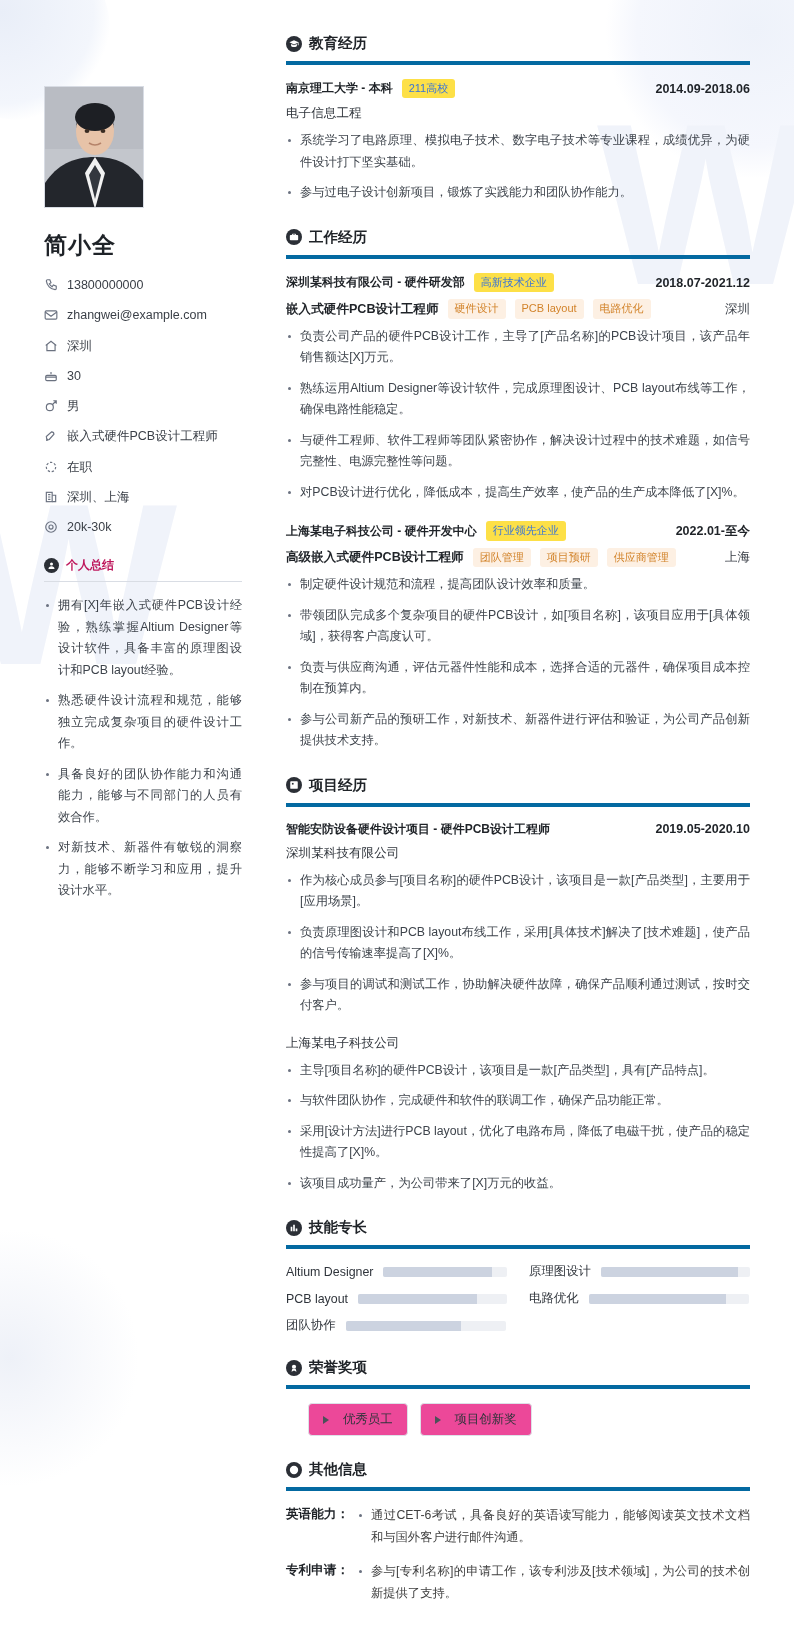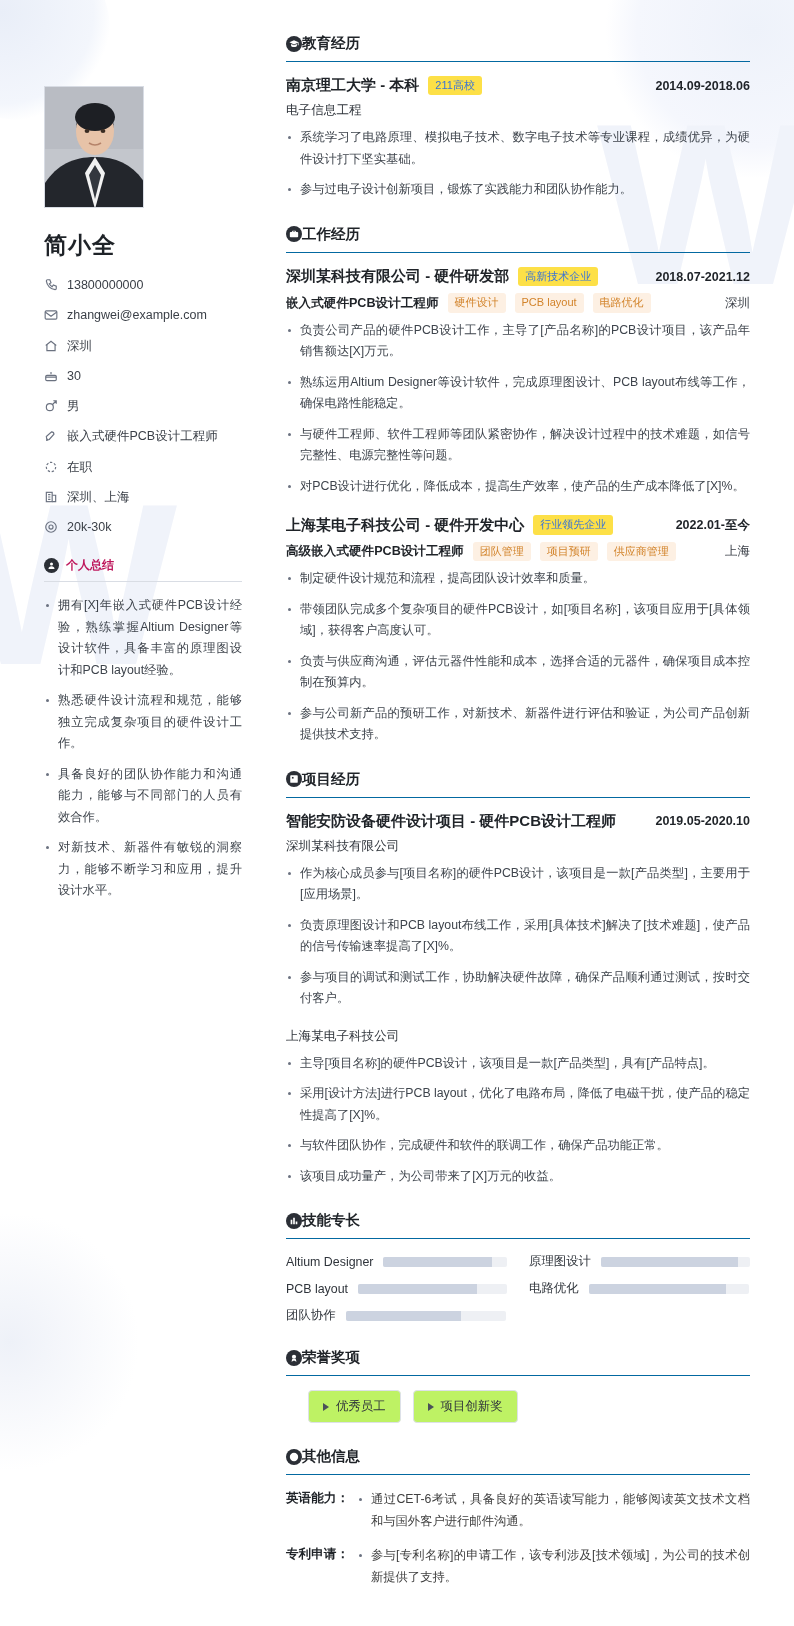--- a/index.html
+++ b/index.html
@@ -124,40 +124,41 @@
   .main {
     flex: 1 1 auto;
     padding: 34px 44px 40px 14px;
     position: relative;
     z-index: 2;
   }
   .sec { margin-bottom: 24px; }
   .sec-head {
     display: flex;
     align-items: center;
-    border-bottom: 1px solid #0369a1;
+    gap: 7px;
+    border-bottom: 4px solid #0369a1;
     padding-bottom: 8px;
     margin-bottom: 14px;
   }
   .sec-head .badge-ico {
     width: 16px; height: 16px; border-radius: 50%;
     background: #2b2f36; color: #fff;
     display:flex; align-items:center; justify-content:center;
     font-size: 9.5px; line-height:1;
   }
   .sec-head .t { font-size: 14.5px; font-weight: 700; color:#1f2328; }
 
   .row {
     display: flex;
     align-items: center;
     gap: 9px;
     margin-bottom: 7px;
   }
   .row .grow { flex: 1 1 auto; }
-  .org { font-size: 15px; font-weight: 700; color: #1f2328; }
+  .org { font-size: 12px; font-weight: 700; color: #1f2328; }
   .date { font-size: 12.5px; font-weight: 700; color: #1f2328; white-space: nowrap; }
   .loc { font-size: 12.5px; color:#3a3f47; white-space: nowrap; }
   .sub { font-size: 12.6px; font-weight: 700; color: #1f2328; }
   .plain { font-size: 12.6px; color:#2f343b; margin-bottom: 8px; }
 
   .tag {
     font-size: 11px;
     padding: 2px 7px;
     border-radius: 3px;
     white-space: nowrap;
@@ -190,27 +191,27 @@
     max-width: 160px;
   }
   .skill .bar > i {
     display:block; height:100%;
     background: #ccd3e0;
   }
 
   
   .awards { display:flex; gap: 12px; padding-left: 22px; }
   .award {
-    display:flex; align-items:center; gap:7px;
+    display:flex; align-items:center; gap:14px;
     border: 1px solid #dde1e8;
     border-radius: 4px;
     padding: 7px 14px;
     font-size: 12.4px;
     color: #2f343b;
-    background:#bef264;
+    background:#ec4899;
   }
   .award .tri {
     width:0;height:0;
     border-left: 6px solid #4b5159;
     border-top: 4px solid transparent;
     border-bottom: 4px solid transparent;
   }
 
   
   .other-item {
@@ -470,22 +471,22 @@
           <li>作为核心成员参与[项目名称]的硬件PCB设计，该项目是一款[产品类型]，主要用于[应用场景]。</li>
           <li>负责原理图设计和PCB layout布线工作，采用[具体技术]解决了[技术难题]，使产品的信号传输速率提高了[X]%。</li>
           <li>参与项目的调试和测试工作，协助解决硬件故障，确保产品顺利通过测试，按时交付客户。</li>
         </ul>
       </div>
 
       <div class="exp-block">
         <div class="plain">上海某电子科技公司</div>
         <ul class="bullets">
           <li>主导[项目名称]的硬件PCB设计，该项目是一款[产品类型]，具有[产品特点]。</li>
+          <li>与软件团队协作，完成硬件和软件的联调工作，确保产品功能正常。</li>
           <li>采用[设计方法]进行PCB layout，优化了电路布局，降低了电磁干扰，使产品的稳定性提高了[X]%。</li>
-          <li>与软件团队协作，完成硬件和软件的联调工作，确保产品功能正常。</li>
           <li>该项目成功量产，为公司带来了[X]万元的收益。</li>
         </ul>
       </div>
     </section>
 
     <section class="sec">
       <div class="sec-head">
         <span class="badge-ico">
           <svg width="10" height="10" viewBox="0 0 24 24" fill="currentColor">
               <path d="M4 20h4V9H4zm6 0h4V4h-4zm6 0h4v-7h-4z"></path>

